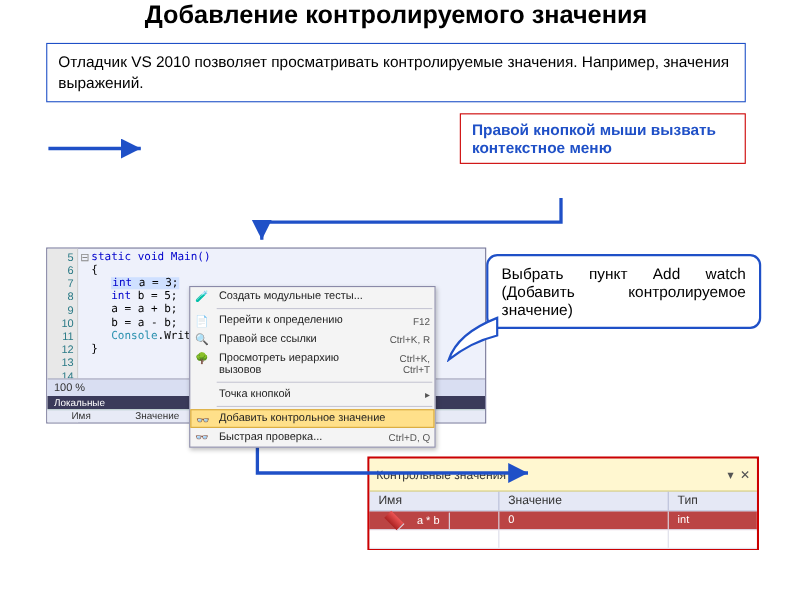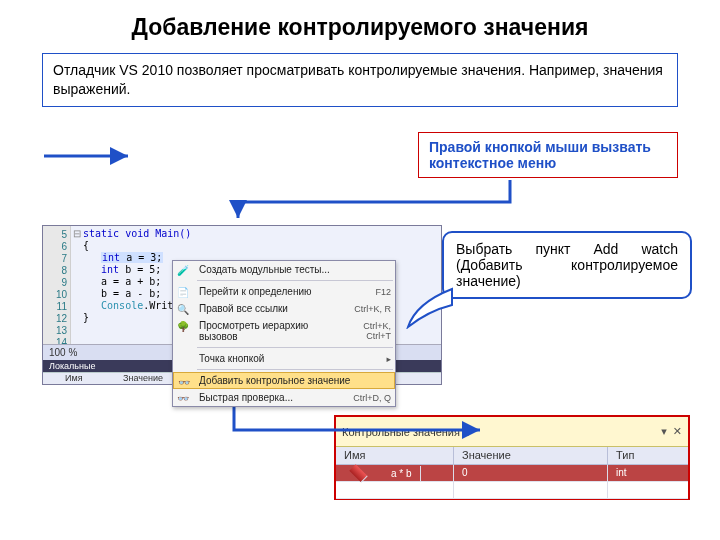--- a/index.html
+++ b/index.html
@@ -4,39 +4,39 @@
 <style>
   * { box-sizing: border-box; }
   html, body { margin:0; padding:0; }
   body {
     width:720px; height:540px;
     font-family: Arial, Helvetica, sans-serif;
     background:#fff;
     color:#000;
     position:relative;
   }
-  .title { font-size:23px; font-weight:bold; text-align:center; margin-top:14px; }
+  .title { font-size:23px; font-weight:bold; text-align:center; }
   .intro {
     margin:12px 42px 0 42px;
     border:1.5px solid #1f50c7;
     padding:7px 10px;
     font-size:14px;
     line-height:1.35;
   }
   .steprow { display:flex; margin:10px 42px 0 42px; align-items:flex-start; }
   .stepbox {
     border:1.5px solid #c00;
     color:#1f50c7;
     font-weight:bold;
     font-size:14px;
     padding:6px 10px;
     background:#fff;
   }
   .step1 { width:235px; }
-  .step2 { width:260px; margin-left:auto;margin-top:15px; }
+  .step2 { width:260px; margin-left:auto; }
   .arrow-h {
     position:relative; flex:0 0 95px; margin-top:18px; align-self:center;
   }
   .arrow-h svg { display:block; }
   .callout {
     position:absolute;
     right:28px; top:231px;
     width:250px;
     background:#fff;
     border:2px solid #1f50c7;
@@ -144,21 +144,21 @@
   .watch-cols span { padding:2px 8px; border-right:1px solid #b8bed8; }
   .watch-cols .c1 { width:118px; }
   .watch-cols .c2 { flex:1; }
   .watch-cols .c3 { width:80px; border-right:none; }
   .watch-row {
     display:flex; height:17px; background:#fff; border-bottom:1px solid #e0e2ee;
     font-size:10px; color:#222;
   }
   .watch-row.sel { background:#b44; color:#fff; }
   .watch-row span { padding:2px 8px; border-right:1px solid #dcdce8; }
-  .watch-row .c1 { width:118px; display:flex; align-items:center; gap:16px; }
+  .watch-row .c1 { width:118px; display:flex; align-items:center; gap:4px; }
   .watch-row .c2 { flex:1; }
   .watch-row .c3 { width:80px; border-right:none; }
   .diam { width:9px;height:9px; transform:rotate(45deg);
     background:linear-gradient(#e55,#a22); display:inline-block; margin-left:6px;}
 </style>
 </head>
 <body>
 
 <div class="title">Добавление контролируемого значения</div>
 

